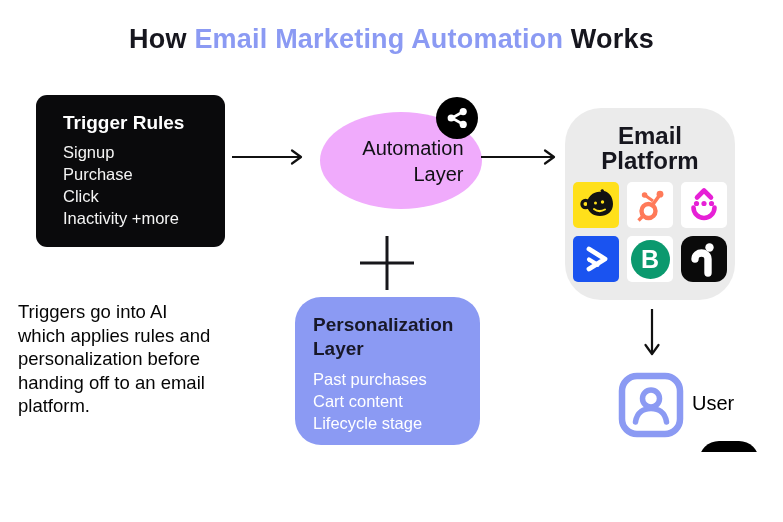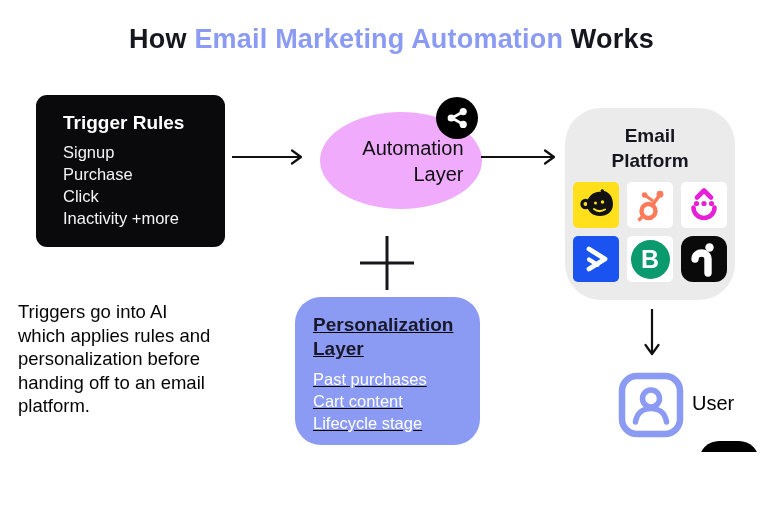--- a/index.html
+++ b/index.html
@@ -35,42 +35,41 @@
     background:#000;display:flex;align-items:center;justify-content:center;
   }
   
   .arrow{position:absolute;}
   
   .email-box{
     position:absolute;left:565px;top:108px;width:170px;height:192px;
     background:#EBEBEB;border-radius:36px;box-sizing:border-box;padding-top:15px;
   }
   .email-box .box-title{
-    text-align:center;font-size:19px;font-weight:600;color:#16161E;line-height:25px;
+    text-align:center;font-size:24px;font-weight:600;color:#16161E;line-height:25px;
     width:100px;margin:0 auto 9px auto;
   }
   .icon-grid{
     display:grid;grid-template-columns:repeat(3,46px);grid-auto-rows:46px;
     gap:8px;justify-content:center;
   }
   .brand-tile{width:46px;height:46px;border-radius:5px;overflow:hidden;
     display:flex;align-items:center;justify-content:center;}
   .tile-white{background:#fff;}
   .tile-mailchimp{background:#FFE01B;}
   .tile-activecampaign{background:#1A53F0;}
   .tile-omnisend{background:#0A0A0A;border-radius:12px;}
   .brevo-circle{width:39px;height:39px;border-radius:50%;background:#0B996E;
     display:flex;align-items:center;justify-content:center;}
   .brevo-circle span{color:#fff;font-size:25px;font-weight:700;}
   
   .personalization-box{
     position:absolute;left:295px;top:297px;width:185px;height:148px;
     background:#8B9AF3;border-radius:26px;box-sizing:border-box;
     padding:16px 10px 0 18px;
-    text-decoration:underline;
   }
   .personalization-box .box-title{
     font-size:19px;font-weight:700;color:#181828;line-height:24px;width:150px;margin-bottom:7px;
   }
   .personalization-box .box-item{font-size:16.5px;color:#fff;line-height:22px;}
   
   .description{
     position:absolute;left:18px;top:300px;width:250px;
     font-size:18.5px;color:#050505;line-height:23.5px;
   }

